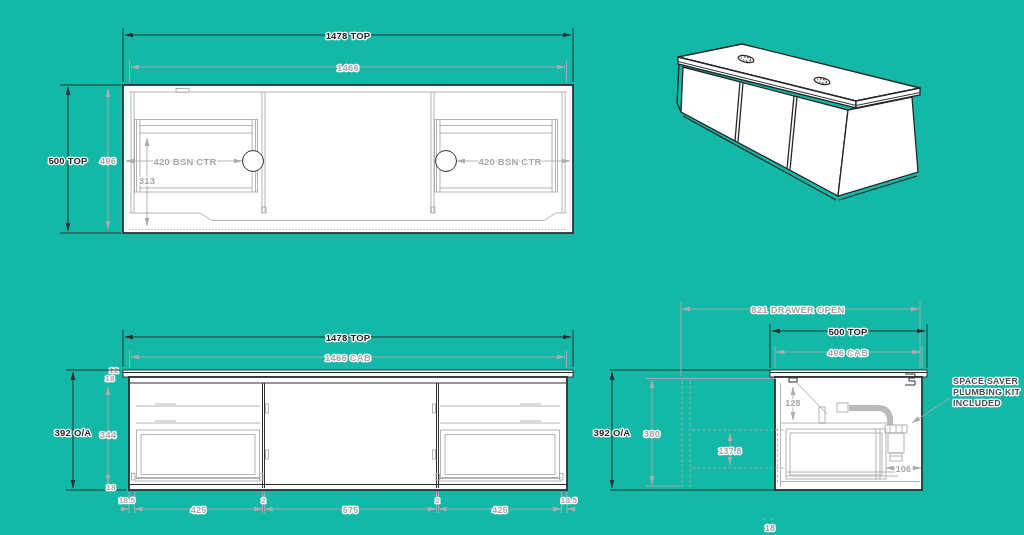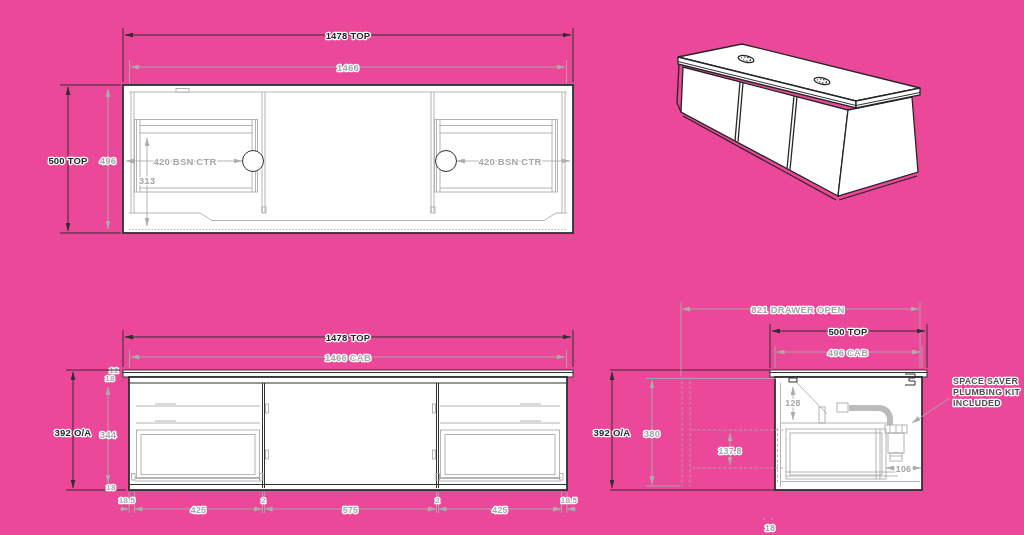--- a/index.html
+++ b/index.html
@@ -1,16 +1,16 @@
 <!DOCTYPE html>
 <html><head>
 <meta charset="utf-8">
 <style>
   html,body{margin:0;padding:0;background:#ffffff;}
-  .sheet{position:relative;width:1024px;height:535px;background:#ec4899;overflow:hidden;
+  .sheet{position:relative;width:1024px;height:535px;background:#14b8a6;overflow:hidden;
          font-family:"Liberation Sans",sans-serif;}
   svg{display:block;}
   
   .lD{stroke:#2e3032;fill:none;stroke-width:1;}
   .lD2{stroke:#2e3032;fill:none;stroke-width:1.8;}
   .lD3{stroke:#232527;fill:none;stroke-width:1.3;}
   .lG{stroke:#aaacae;fill:none;stroke-width:0.9;}
   .lGt{stroke:#b9bbbd;fill:none;}
   .fW{fill:#ffffff;}
   .dash{stroke-dasharray:3 2.2;}

